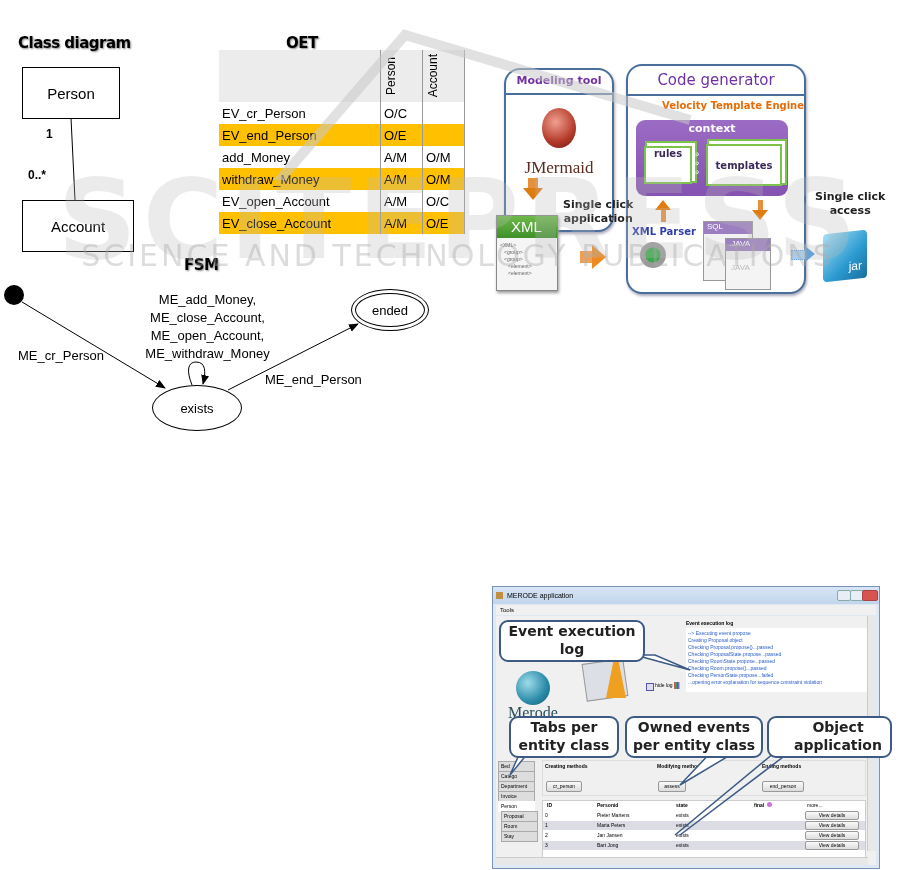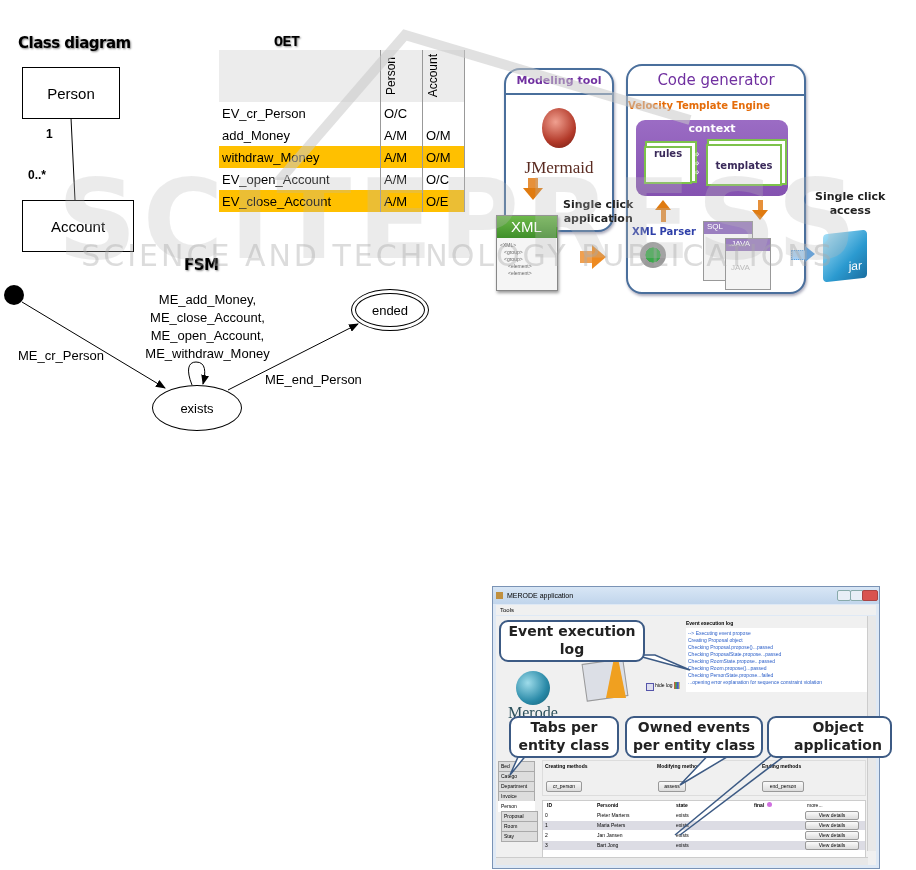--- a/index.html
+++ b/index.html
@@ -48,35 +48,40 @@
   </div>
 <svg class="abs" style="left:0;top:0;" width="140" height="260">
   <line x1="71" y1="118" x2="75" y2="200" stroke="#000" stroke-width="1"></line>
 </svg>
 <div class="mult" style="left:46px;top:127px;">1</div>
 <div class="mult" style="left:28px;top:168px;">0..*</div>
 <div class="uml-box" style="left:22px;top:200px;width:110px;height:50px;">
     <span>Account</span>
   </div>
 
-<div class="abs heading" style="left:274px;top:34px;font-family:Liberation Mono, monospace;">OET</div>
+<div class="abs heading" style="left:286px;top:34px;">OET</div>
 <table class="oet">
   <tbody>
       <tr class="hdr">
     <td class="ev"></td>
     <td class="c">
           <div class="vt">Person</div>
         </td>
     <td class="c">
           <div class="vt">Account</div>
         </td>
   </tr>
   <tr>
         <td class="ev">EV_cr_Person</td>
         <td>O/C</td>
+        <td></td>
+      </tr>
+  <tr class="hl">
+        <td class="ev">EV_end_Person</td>
+        <td>O/E</td>
         <td></td>
       </tr>
   <tr>
         <td class="ev">add_Money</td>
         <td>A/M</td>
         <td>O/M</td>
       </tr>
   <tr class="hl">
         <td class="ev">withdraw_Money</td>
         <td>A/M</td>
@@ -127,21 +132,21 @@
 <div class="panel" style="left:504px;top:68px;width:106px;height:160px;">
   <div class="panel-title" style="top:4px;font-size:11px;">Modeling tool</div>
   <div class="abs" style="left:0;right:0;top:23px;border-top:2px solid #4a6f9c;"></div>
   <div class="abs" style="left:36px;top:38px;width:34px;height:40px;border-radius:50%;background:radial-gradient(circle at 40% 35%,#f0a090,#b33a2a 60%,#6e1a10);"></div>
   <div class="abs" style="left:0;right:0;top:88px;text-align:center;font-family:'Liberation Serif',serif;font-size:17px;color:#5a2a20;">JMermaid</div>
 </div>
 
 <div class="panel" style="left:626px;top:64px;width:176px;height:226px;">
   <div class="panel-title" style="top:5px;font-size:15px;font-weight:normal;">Code generator</div>
   <div class="abs" style="left:0;right:0;top:28px;border-top:2px solid #4a6f9c;"></div>
-  <div class="abs" style="left:0;right:0;top:34px;text-align:left;color:#e46c0a;font-family:'DejaVu Sans',sans-serif;font-weight:bold;font-size:10px;">Velocity Template Engine</div>
+  <div class="abs" style="left:0;right:0;top:34px;text-align:right;color:#e46c0a;font-family:'DejaVu Sans',sans-serif;font-weight:bold;font-size:10px;">Velocity Template Engine</div>
   <div class="abs" style="left:8px;top:54px;width:152px;height:76px;border-radius:9px;background:linear-gradient(#9b6cc4,#8452b0);">
     <div class="abs" style="left:0;right:0;top:2px;text-align:center;color:#fff;font-family:'DejaVu Sans',sans-serif;font-weight:bold;font-size:11px;">context</div>
     <div class="abs" style="left:8px;top:26px;width:44px;height:34px;background:#fff;border:2px solid #7dc24b;box-shadow:3px -3px 0 #fff,3px -3px 0 2px #7dc24b;display:flex;align-items:flex-start;justify-content:center;font-family:'DejaVu Sans',sans-serif;font-weight:bold;font-size:10px;color:#3a2a5a;">
         <span>rules</span>
       </div>
     <div class="abs" style="left:56px;top:30px;color:#fff;font-size:9px;line-height:9px;">⇨<br>⇨<br>⇨</div>
     <div class="abs" style="left:70px;top:24px;width:72px;height:38px;background:#fff;border:2px solid #7dc24b;box-shadow:3px -3px 0 #fff,3px -3px 0 2px #7dc24b;display:flex;align-items:center;justify-content:center;font-family:'DejaVu Sans',sans-serif;font-weight:bold;font-size:10px;color:#3a2a5a;">
         <span>templates</span>
       </div>
   </div>

